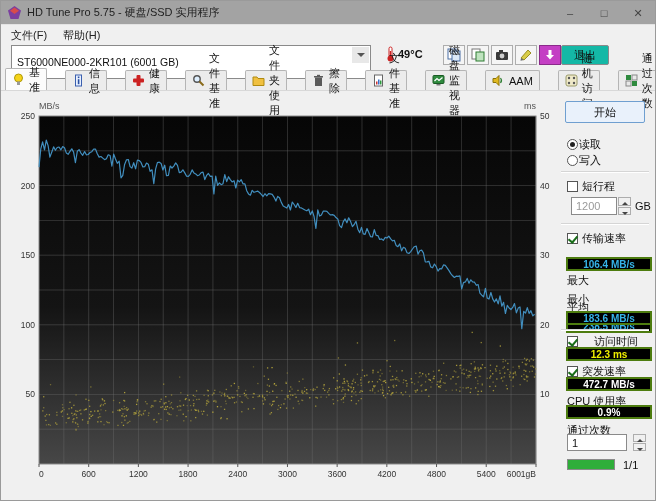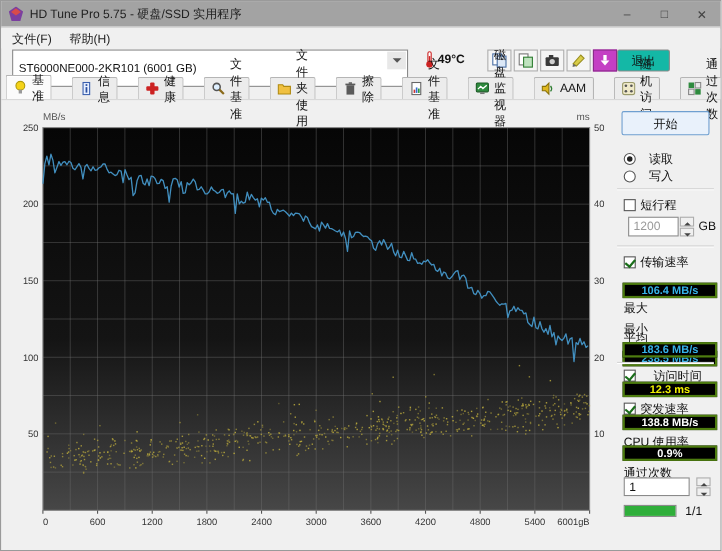--- a/index.html
+++ b/index.html
@@ -41,21 +41,21 @@
   .tab{display:flex;align-items:center;gap:4px;height:20px;padding:0 6px;
     border:1px solid #b5b5b5;border-bottom:none;background:#ececec;border-radius:2px 2px 0 0;}
   .tab.active{background:#fbfbfb;box-shadow:inset 0 1px 0 #fff;height:22px;}
   .tab .ticon{width:13px;height:13px;flex:0 0 auto;}
   
   .chart-wrap{position:absolute;left:8px;top:92px;width:544px;height:400px;}
   
   .panel{position:absolute;left:556px;top:92px;width:96px;height:405px;}
   .start-btn{position:absolute;left:8px;top:8px;width:80px;height:22px;background:#e9f1fb;
     border:1px solid #6f9fd0;border-radius:2px;display:flex;align-items:center;justify-content:center;}
-  .radio-row{position:absolute;left:10px;display:flex;align-items:center;gap:12px;}
+  .radio-row{position:absolute;left:10px;display:flex;align-items:center;gap:1px;}
   .radio{width:11px;height:11px;border:1px solid #555;border-radius:50%;background:#fff;position:relative;}
   .radio.sel::after{content:"";position:absolute;left:2px;top:2px;width:5px;height:5px;border-radius:50%;background:#222;}
   .cb-row{position:absolute;left:10px;display:flex;align-items:center;gap:4px;}
   .checkbox{width:11px;height:11px;border:1px solid #555;background:#fff;position:relative;}
   .checkbox.on::after{content:"";position:absolute;left:2px;top:0px;width:4px;height:7px;
     border:solid #1a6e1a;border-width:0 2px 2px 0;transform:rotate(40deg);}
   .sep{position:absolute;left:4px;width:88px;height:1px;background:#d5d5d5;box-shadow:0 1px 0 #fff;}
   .num-input{position:absolute;background:#fff;border:1px solid #8a8a8a;display:flex;
     align-items:center;padding-left:4px;}
   .num-input.dim{color:#9a9a9a;}
@@ -1058,21 +1058,21 @@
     <div class="cb-row" style="top:241px;gap:16px;">
       <span class="checkbox on"></span>
       <span>访问时间</span>
     </div>
     <div class="vbox yellow" style="top:254px;">12.3 ms</div>
 
     <div class="cb-row" style="top:271px;">
       <span class="checkbox on"></span>
       <span>突发速率</span>
     </div>
-    <div class="vbox white" style="top:284px;">138.8 MB/s</div>
+    <div class="vbox white" style="top:284px;">472.7 MB/s</div>
 
     <span class="plabel" style="top:301px;">CPU 使用率</span>
     <div class="vbox white" style="top:312px;">0.9%</div>
 
     <span class="plabel" style="top:330px;">通过次数</span>
     <div class="num-input" style="left:10px;top:341px;width:60px;height:17px;">1</div>
     <div class="spin" style="left:76px;top:341px;height:17px;">
       <span class="sb up"></span>
       <span class="sb dn"></span>
     </div>

